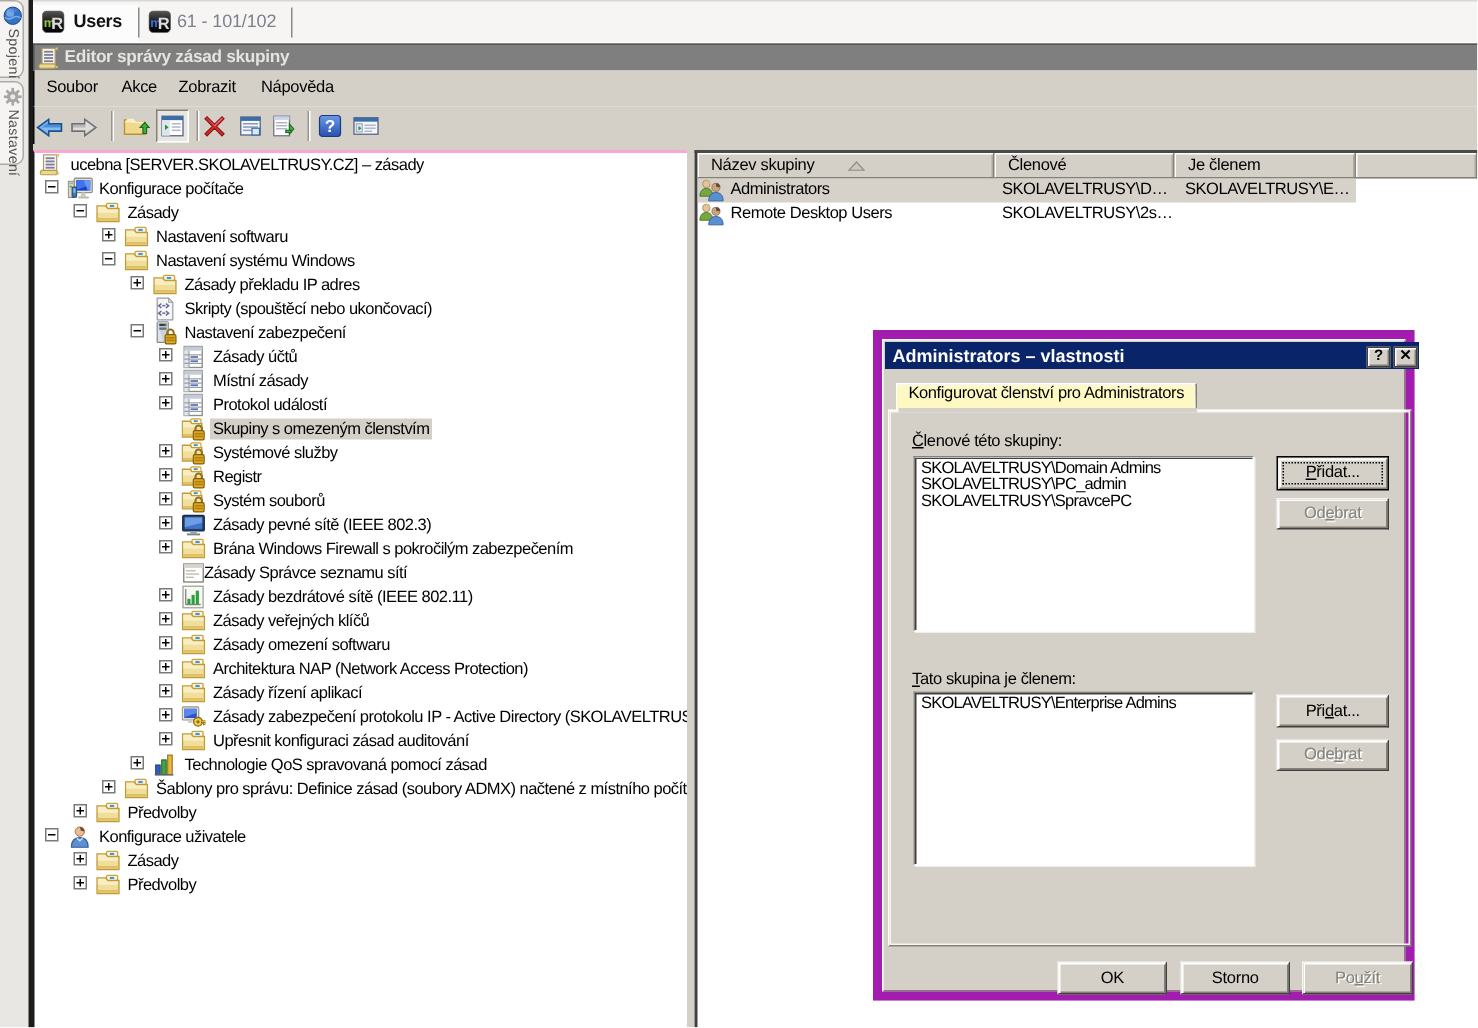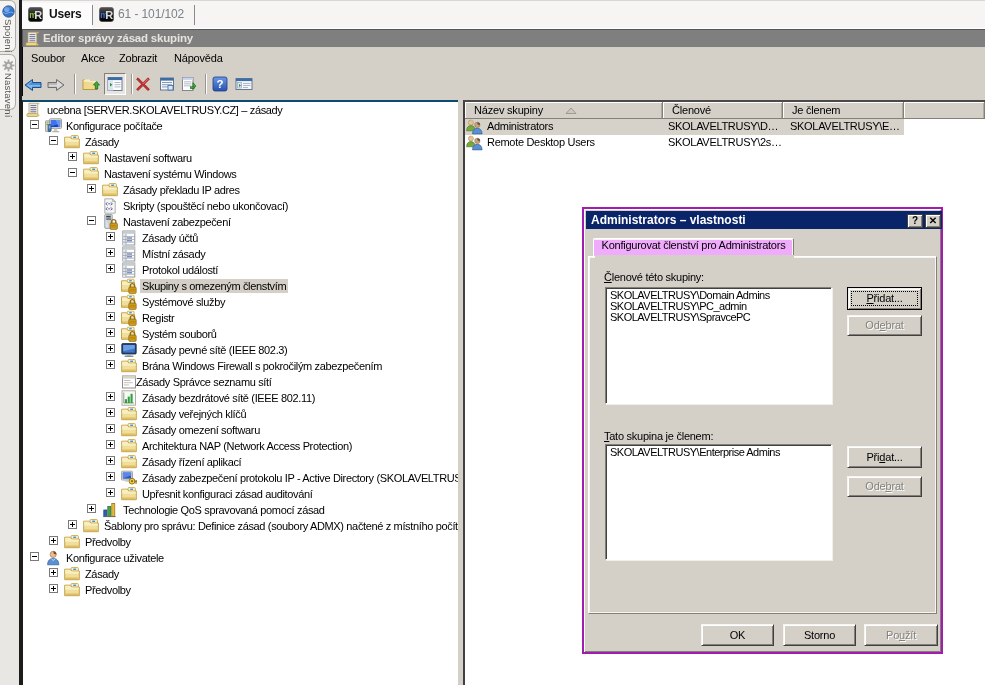--- a/index.html
+++ b/index.html
@@ -17,41 +17,41 @@
 
 #titlebar{left:22px;top:29px;width:963px;height:18px;background:#7f7f7f;border-top:1px solid #555;border-left:1px solid #555;}
 #titletext{position:absolute;left:20px;top:2px;font-size:11.5px;font-weight:bold;color:#e6e4de;letter-spacing:-0.2px;}
 #menubar{left:22px;top:47px;width:963px;height:24px;background:#d4d0c8;border-left:1px solid #0a0a0a;}
 .menuitem{position:absolute;top:5px;font-size:11px;letter-spacing:-0.2px;color:#000;}
 #toolbar{left:22px;top:71px;width:963px;height:26px;background:#d4d0c8;border-left:1px solid #0a0a0a;border-bottom:1px solid #9a968e;}
 .tbi{position:absolute;top:5px;}
 .tbsep{position:absolute;top:3px;width:2px;height:20px;border-left:1px solid #9a968e;border-right:1px solid #fff;}
 
 #band{left:22px;top:96px;width:963px;height:5px;background:#d4d0c8;}
-#treepane{left:22px;top:100px;width:436px;height:585px;background:#fff;border-left:1px solid #1c1c1c;border-top:2px solid #0c4a6e;overflow:hidden;}
+#treepane{left:22px;top:100px;width:436px;height:585px;background:#fff;border-left:1px solid #1c1c1c;border-top:2px solid #f9a8d4;overflow:hidden;}
 #splitter{left:458px;top:96px;width:5px;height:589px;background:#d4d0c8;}
 #rightpane{left:463px;top:100px;width:522px;height:585px;background:#fff;border-left:2px solid #404040;border-top:2px solid #4a4a48;overflow:hidden;}
 
 .trow{position:absolute;height:16px;font-size:11px;letter-spacing:-0.35px;color:#000;white-space:nowrap;}
 .pm{position:absolute;width:9px;height:9px;background:#fff;border:1px solid #7a7a7a;}
 .pm i{position:absolute;left:1px;top:3px;width:5px;height:1px;background:#000;}
 .pm.plus b{position:absolute;left:3px;top:1px;width:1px;height:5px;background:#000;}
 .ticon{position:absolute;top:0px;}
 .tlabel{position:absolute;top:1px;padding:1px 2px;line-height:12px;}
 .tlabel.sel{background:#d4d0c8;}
 
 .hcell{position:absolute;top:0;height:17px;background:#d4d0c8;border-right:1px solid #848078;border-bottom:1px solid #848078;box-shadow:inset 1px 1px 0 #fff,inset -1px 0 0 #aeaaa2;font-size:11px;letter-spacing:-0.2px;color:#000;padding:2px 0 0 9px;}
 .lrow{position:absolute;height:16px;font-size:11px;letter-spacing:-0.3px;color:#000;}
 .lcell{position:absolute;top:1px;white-space:nowrap;}
 
-#dialog{left:582px;top:207px;width:361px;height:447px;background:#d4d0c8;border:2px solid #a21caf;box-shadow:inset 1px 1px 0 #fff,inset -1px -1px 0 #848078;}
+#dialog{left:582px;top:220px;width:361px;height:447px;background:#d4d0c8;border:6px solid #a21caf;box-shadow:inset 1px 1px 0 #fff,inset -1px -1px 0 #848078;}
 #dtitle{position:absolute;left:2px;top:2px;width:356px;height:18px;background:#0a246a;}
 #dtitletext{position:absolute;left:5px;top:2px;font-size:12px;font-weight:bold;color:#fff;}
 .dbtn{position:absolute;top:2px;width:16px;height:14px;background:#d4d0c8;border:1px solid #404040;box-shadow:inset 1px 1px 0 #fff,inset -1px -1px 0 #848078;font-size:10px;font-weight:bold;text-align:center;line-height:12px;color:#000;}
-#dtab{position:absolute;left:9px;top:29px;width:201px;height:19px;white-space:nowrap;overflow:visible;background:#f0abfc;border:1px solid #848078;border-bottom:none;border-top-color:#fff;border-left-color:#fff;border-radius:2px 2px 0 0;font-size:11px;letter-spacing:-0.25px;text-align:center;padding-top:0;box-shadow:inset -1px 1px 0 #f6f5f2;}
+#dtab{position:absolute;left:9px;top:29px;width:201px;height:19px;white-space:nowrap;overflow:visible;background:#fef9c3;border:1px solid #848078;border-bottom:none;border-top-color:#fff;border-left-color:#fff;border-radius:2px 2px 0 0;font-size:11px;letter-spacing:-0.25px;text-align:center;padding-top:0;box-shadow:inset -1px 1px 0 #f6f5f2;}
 #dpage{position:absolute;left:4px;top:47px;width:349px;height:358px;border:1px solid #848078;border-top-color:#fff;border-left-color:#fff;box-shadow:inset 1px 1px 0 #f6f5f2,inset -1px -1px 0 #f6f5f2;}
 #dpage .cover{position:absolute;left:6px;top:-2px;width:199px;height:3px;background:#d4d0c8;}
 .dlabel{position:absolute;font-size:11px;letter-spacing:-0.25px;color:#000;}
 .listbox{position:absolute;background:#fff;border:1px solid #fff;border-top-color:#848078;border-left-color:#848078;box-shadow:inset 1px 1px 0 #404040, 1px 1px 0 #f0efec;font-size:11px;letter-spacing:-0.5px;color:#000;padding:2px 0 0 4px;line-height:11px;}
 .btn{position:absolute;background:#d4d0c8;border:1px solid #404040;border-top-color:#f6f5f2;border-left-color:#f6f5f2;box-shadow:inset 1px 1px 0 #fff,inset -1px -1px 0 #848078;font-size:11px;letter-spacing:-0.2px;color:#000;text-align:center;}
 .btn.focused{border:1px solid #000;box-shadow:inset 1px 1px 0 #f0efec,inset -1px -1px 0 #848078,inset 2px 2px 0 #fff;}
 .btn.focused .fr{position:absolute;left:3px;top:3px;right:3px;bottom:3px;border:1px dotted #000;}
 .btn.disabled{color:#84827d;text-shadow:1px 1px 0 #fff;}
 .btn span{position:relative;}
 u{text-decoration:underline;}

